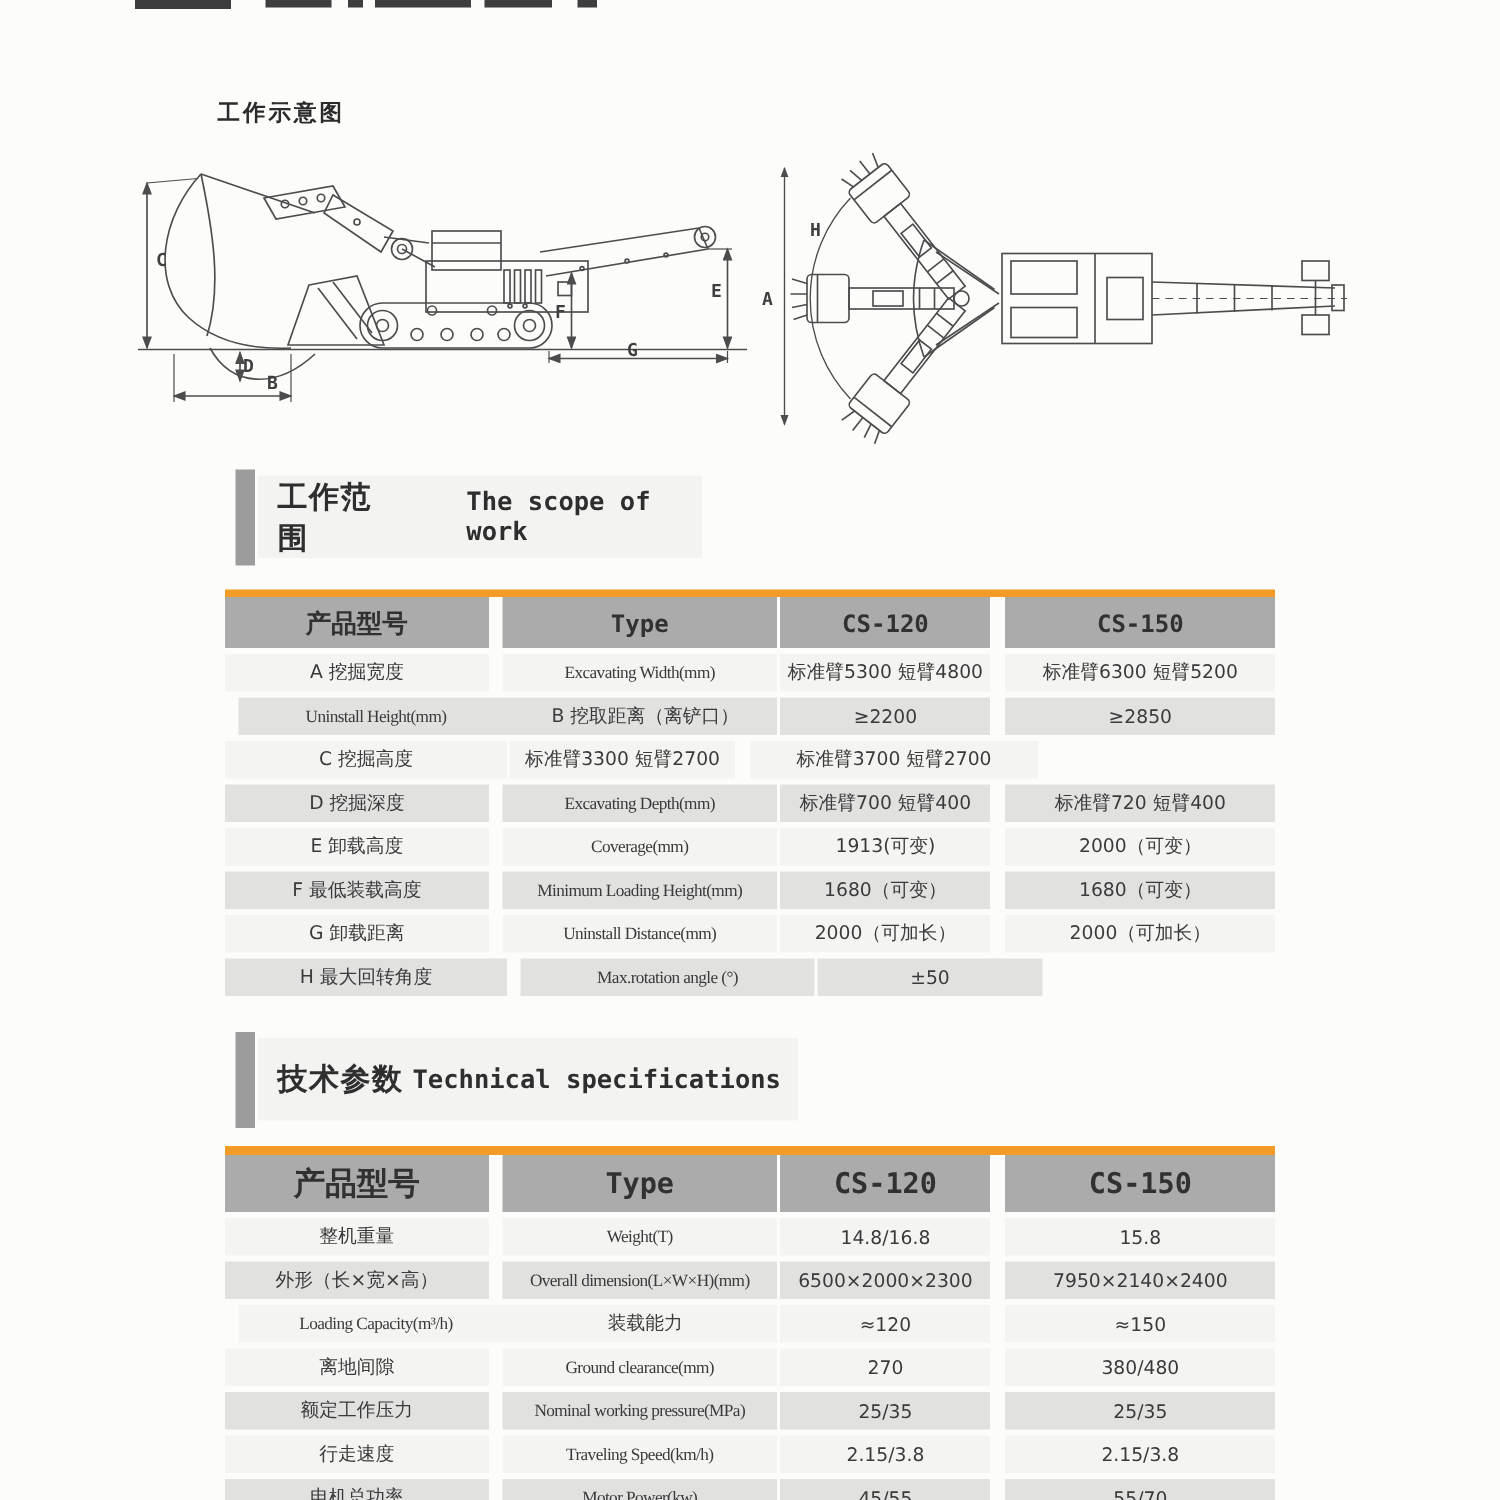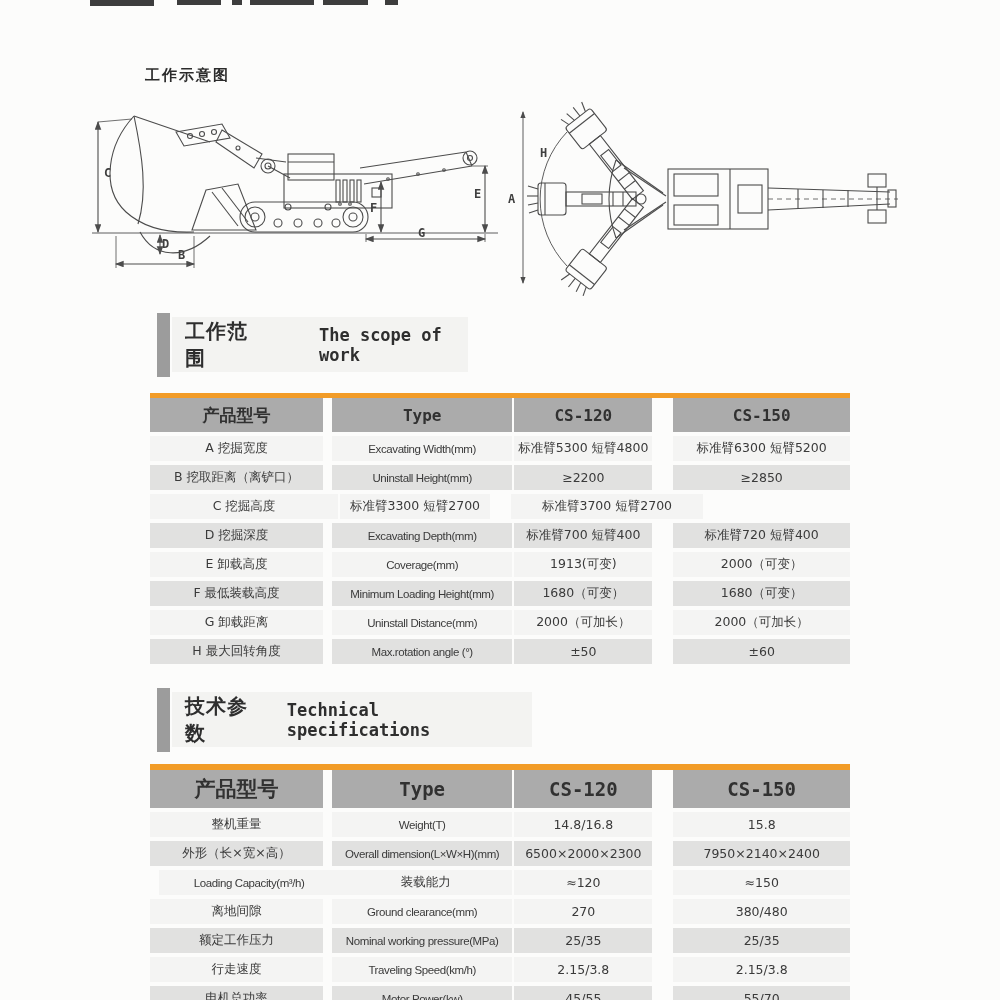--- a/index.html
+++ b/index.html
@@ -10,40 +10,40 @@
         color:#2b2b2b;letter-spacing:2px;}
   .diag{position:absolute;}
   .diag svg{width:100%;height:100%;}
   
   .sec{position:absolute;left:157px;height:64px;}
   .sec .bar{position:absolute;left:0;top:0;width:13px;height:64px;background:#9c9c9c;}
   .sec .box{position:absolute;left:15px;top:4px;height:55px;background:#f3f3f1;
         display:flex;align-items:center;padding-left:13px;box-sizing:border-box;}
   .sec .cn{font-size:20px;font-weight:bold;color:#2e2e2e;letter-spacing:1px;}
   .sec .en{font-family:"DejaVu Sans Mono",monospace;font-size:17px;font-weight:bold;
-        color:#2e2e2e;margin-left:18px;letter-spacing:0px;}
+        color:#2e2e2e;margin-left:6px;letter-spacing:0px;}
   
   .tbl{position:absolute;left:150px;width:700px;}
   .obar{width:700px;background:#F29C27;}
   .trow,.thead{display:flex;}
   .c1{width:188px;}
   .c2{width:196px;margin-left:9px;}
   .c3{width:150px;margin-left:2px;}
-  .c4{width:192px;margin-left:21px;}
+  .c4{width:192px;margin-left:10px;}
   .hcell{background:#ABABAB;display:flex;align-items:center;justify-content:center;
         font-weight:bold;color:#313131;}
   .t1 .hcell{height:34px;}
   .t2 .hcell{height:38px;}
   .t1 .hcn{font-size:17px;} .t1 .hen{font-family:"DejaVu Sans Mono",monospace;font-size:16px;}
   .t2 .hcn{font-size:21px;} .t2 .hen{font-family:"DejaVu Sans Mono",monospace;font-size:19px;}
   .trow{margin-top:4px;height:25px;}
   .cell{display:flex;align-items:center;justify-content:center;font-size:12.5px;color:#3a3a3a;}
   .light .cell{background:#f4f4f3;}
   .medium .cell{background:#e1e1e0;}
-  .en-cell{font-family:Liberation Sans, sans-serif;font-size:11.5px;letter-spacing:-0.4px;}
+  .en-cell{font-family:Liberation Serif, serif;font-size:11.5px;letter-spacing:-0.4px;}
   text{font-family:"DejaVu Sans Mono",monospace;}
 </style>
 </head>
 <body>
 
 <div class="page">
 
   <div class="frag" style="left:90px;width:64px;height:6px;"></div>
   <div class="frag" style="left:177px;width:44px;"></div>
   <div class="frag" style="left:232px;width:10px;"></div>
@@ -216,22 +216,22 @@
       <div class="hcell hen c3">CS-120</div>
       <div class="hcell hen c4">CS-150</div>
     </div>
     <div class="trow light">
       <div class="cell c1">A 挖掘宽度</div>
       <div class="cell en-cell c2">Excavating Width(mm)</div>
       <div class="cell c3">标准臂5300  短臂4800</div>
       <div class="cell c4">标准臂6300  短臂5200</div>
     </div>
     <div class="trow medium">
+      <div class="cell en-cell c2">Uninstall Height(mm)</div>
       <div class="cell c1">B 挖取距离（离铲口）</div>
-      <div class="cell en-cell c2">Uninstall Height(mm)</div>
       <div class="cell c3">≥2200</div>
       <div class="cell c4">≥2850</div>
     </div>
     <div class="trow light">
       <div class="cell c1">C 挖掘高度</div>
       <div class="cell c3">标准臂3300  短臂2700</div>
       <div class="cell c4">标准臂3700  短臂2700</div>
     </div>
     <div class="trow medium">
       <div class="cell c1">D 挖掘深度</div>
@@ -254,21 +254,20 @@
     <div class="trow light">
       <div class="cell c1">G 卸载距离</div>
       <div class="cell en-cell c2">Uninstall Distance(mm)</div>
       <div class="cell c3">2000（可加长）</div>
       <div class="cell c4">2000（可加长）</div>
     </div>
     <div class="trow medium">
       <div class="cell c1">H 最大回转角度</div>
       <div class="cell en-cell c2">Max.rotation angle (°)</div>
       <div class="cell c3">±50</div>
-      <div class="cell c4">±60</div>
     </div>
   </div>
 
   <div class="sec" style="top:688px;">
     <div class="bar"></div>
     <div class="box" style="width:360px;">
       <span class="cn">技术参数</span>
       <span class="en">Technical specifications</span>
     </div>
   </div>

